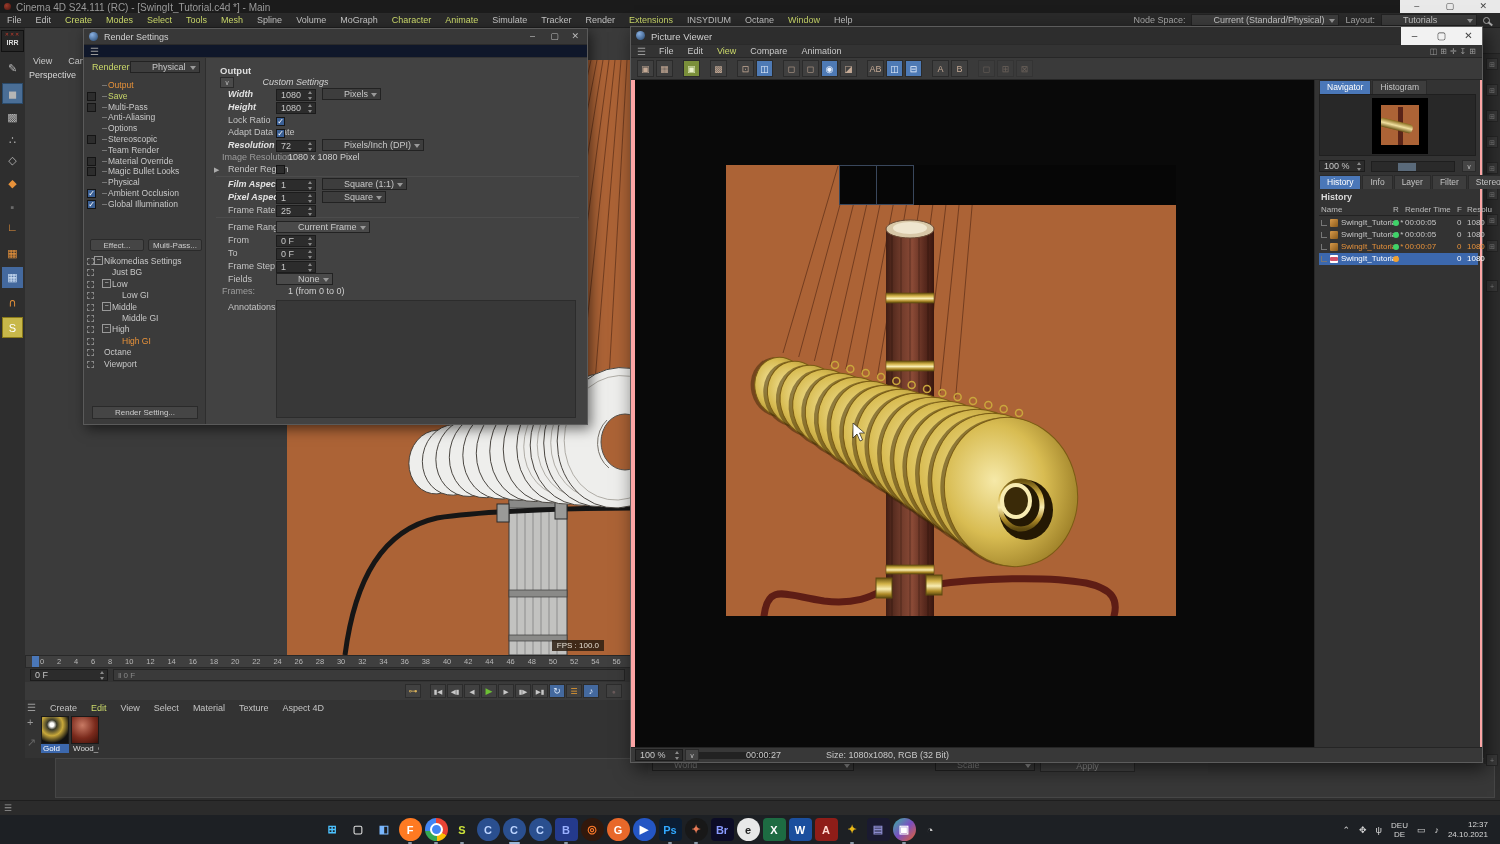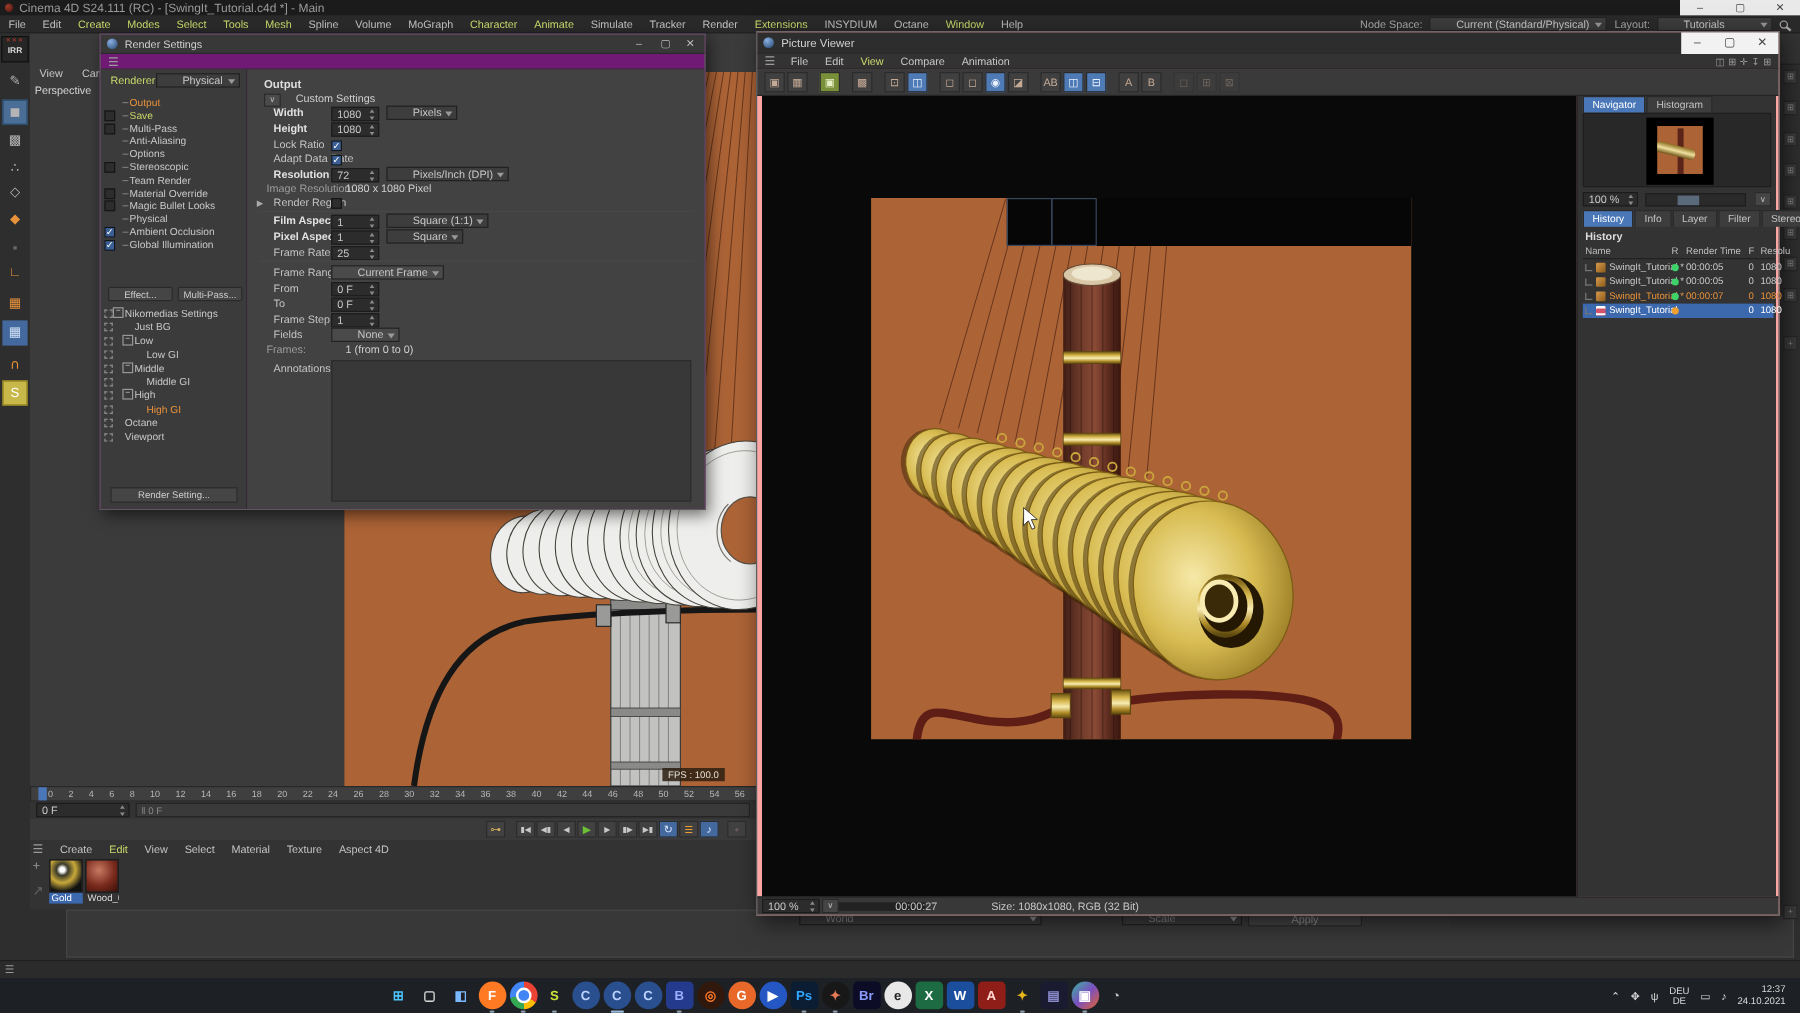--- a/index.html
+++ b/index.html
@@ -110,21 +110,21 @@
   .app.chrome { background:conic-gradient(#ea4335 0 120deg, #fbbc05 0 180deg, #34a853 0 260deg, #4285f4 0); }
   .app.chrome::after { content:""; width:9px; height:9px; border-radius:50%; background:#4285f4; border:2px solid #fff; }
   .app.photos { background:linear-gradient(135deg, #3ab5a0, #7a4fc0, #e8632a); }
   .app.dot::before { content:""; position:absolute; bottom:-3px; left:9px; width:4px; height:2px; border-radius:2px; background:#8a9aa8; }
   .app.active::before { content:""; position:absolute; bottom:-3px; left:6px; width:11px; height:2px; border-radius:2px; background:#9ab8d8; }
   #tray { margin-left:auto; display:flex; align-items:center; gap:9px; padding-right:12px; color:#d8d8d8; }
   #tray .lang { text-align:center; font-size:8px; line-height:9px; }
   #tray .clock { text-align:right; font-size:8px; line-height:10px; }
 
   
-  #rs { left:83px; top:28px; width:505px; height:397px; background:#701a75; border:1px solid #5a5a5a;
+  #rs { left:83px; top:28px; width:505px; height:397px; background:#0f172a; border:1px solid #5a5a5a;
     box-shadow:3px 4px 12px rgba(0,0,0,.55); z-index:20; }
   .dlgtitle { position:absolute; left:0; top:0; right:0; height:16px; background:#383838; border-bottom:1px solid #2a2a2a; }
   .dlgtitle .ico { position:absolute; left:5px; top:3px; width:9px; height:9px; border-radius:50%;
     background:radial-gradient(circle at 35% 30%, #8ab0e0, #23456e); }
   .dlgtitle .t { position:absolute; left:20px; top:3px; color:#cfcfcf; font-size:9px; }
   .dlgtitle .b { position:absolute; top:2px; color:#bbb; font-size:9px; }
   #rs .menurow { position:absolute; left:0; top:16px; right:0; height:13px; border-bottom:1px solid #333; }
   #rs .menurow .burger { position:absolute; left:6px; top:1px; }
   #rsleft { position:absolute; left:0; top:29px; width:122px; bottom:0; background:#3b3b3b; border-right:1px solid #2e2e2e; }
   #rsright { position:absolute; left:122px; top:29px; right:0; bottom:0; background:#424242; }
@@ -150,24 +150,24 @@
   .presettree .row.lv2 .lbl { left:38px; }
   .presettree .row.exp .lbl::before { content:"−"; position:absolute; left:-10px; top:0; width:7px; height:7px;
     border:1px solid #999; line-height:5px; font-size:7px; text-align:center; color:#ccc; background:#3b3b3b; }
   .presettree .row.accent2 .lbl { color:#e8923a; }
   #rsbottombtn { position:absolute; left:8px; bottom:5px; width:106px; height:13px; line-height:12px; font-size:8px; color:#ccc; }
   
   #outtitle { position:absolute; left:14px; top:7px; font-weight:bold; color:#dedede; font-size:9.5px; }
   #customrow { position:absolute; left:14px; top:19px; }
   #customrow .chev { display:inline-block; width:14px; height:11px; background:#4a4a4a; border:1px solid #2a2a2a;
     color:#bbb; text-align:center; line-height:10px; font-size:7px; }
-  #customrow .t { margin-left:10px; color:#d0d0d0; }
+  #customrow .t { margin-left:26px; color:#d0d0d0;font-style:italic; }
   .orow { position:absolute; left:0; height:12px; width:380px; }
   .olabel { position:absolute; left:22px; color:#c4c4c4; white-space:nowrap; }
-  .olabel.b { color:#e2e2e2; font-weight:bold; }
+  .olabel.b { color:#e2e2e2; font-weight:bold;font-style:italic; }
   .olabel.grey { left:16px; color:#9c9c9c; }
   .oval { position:absolute; left:70px; width:40px; }
   .oval .valbox { width:100%; }
   .odd { position:absolute; left:116px; width:104px; }
   .odd .ddbox { width:100%; }
   .owide { position:absolute; left:70px; width:140px; }
   .owide .ddbox { width:100%; background:#4a4a4a; }
   .ocb { position:absolute; left:70px; top:1px; }
   .otext { position:absolute; left:82px; color:#cfcfcf; }
   .osep { position:absolute; left:10px; right:8px; height:1px; background:#353535; border-bottom:1px solid #4c4c4c; }
@@ -448,21 +448,21 @@
       </div>
       <div class="matthumb wood" style="left: 30px;">
         <div class="ball"></div>
         <div class="lbl">Wood_0</div>
       </div>
     </div>
 </div>
 
 <div class="abs" id="emptypanel"></div>
 <div class="abs" id="coordstrip">
-  <span class="ddbox" style="left:18px;width:202px">World</span>
+  <span class="ddbox" style="left:4px;width:202px">World</span>
   <span class="ddbox" style="left:287px;width:100px">Scale</span>
   <span class="btn" style="position:absolute;left:392px;top:2px;width:95px;height:13px;line-height:12px;color:#999">Apply</span>
 </div>
 <div class="abs" id="statusbar">
   <span class="burger" style="position:absolute;left:4px;top:2px;font-size:9px">☰</span>
 </div>
 
 <div class="abs" id="rs">
   <div class="dlgtitle">
     <span class="ico"></span>

